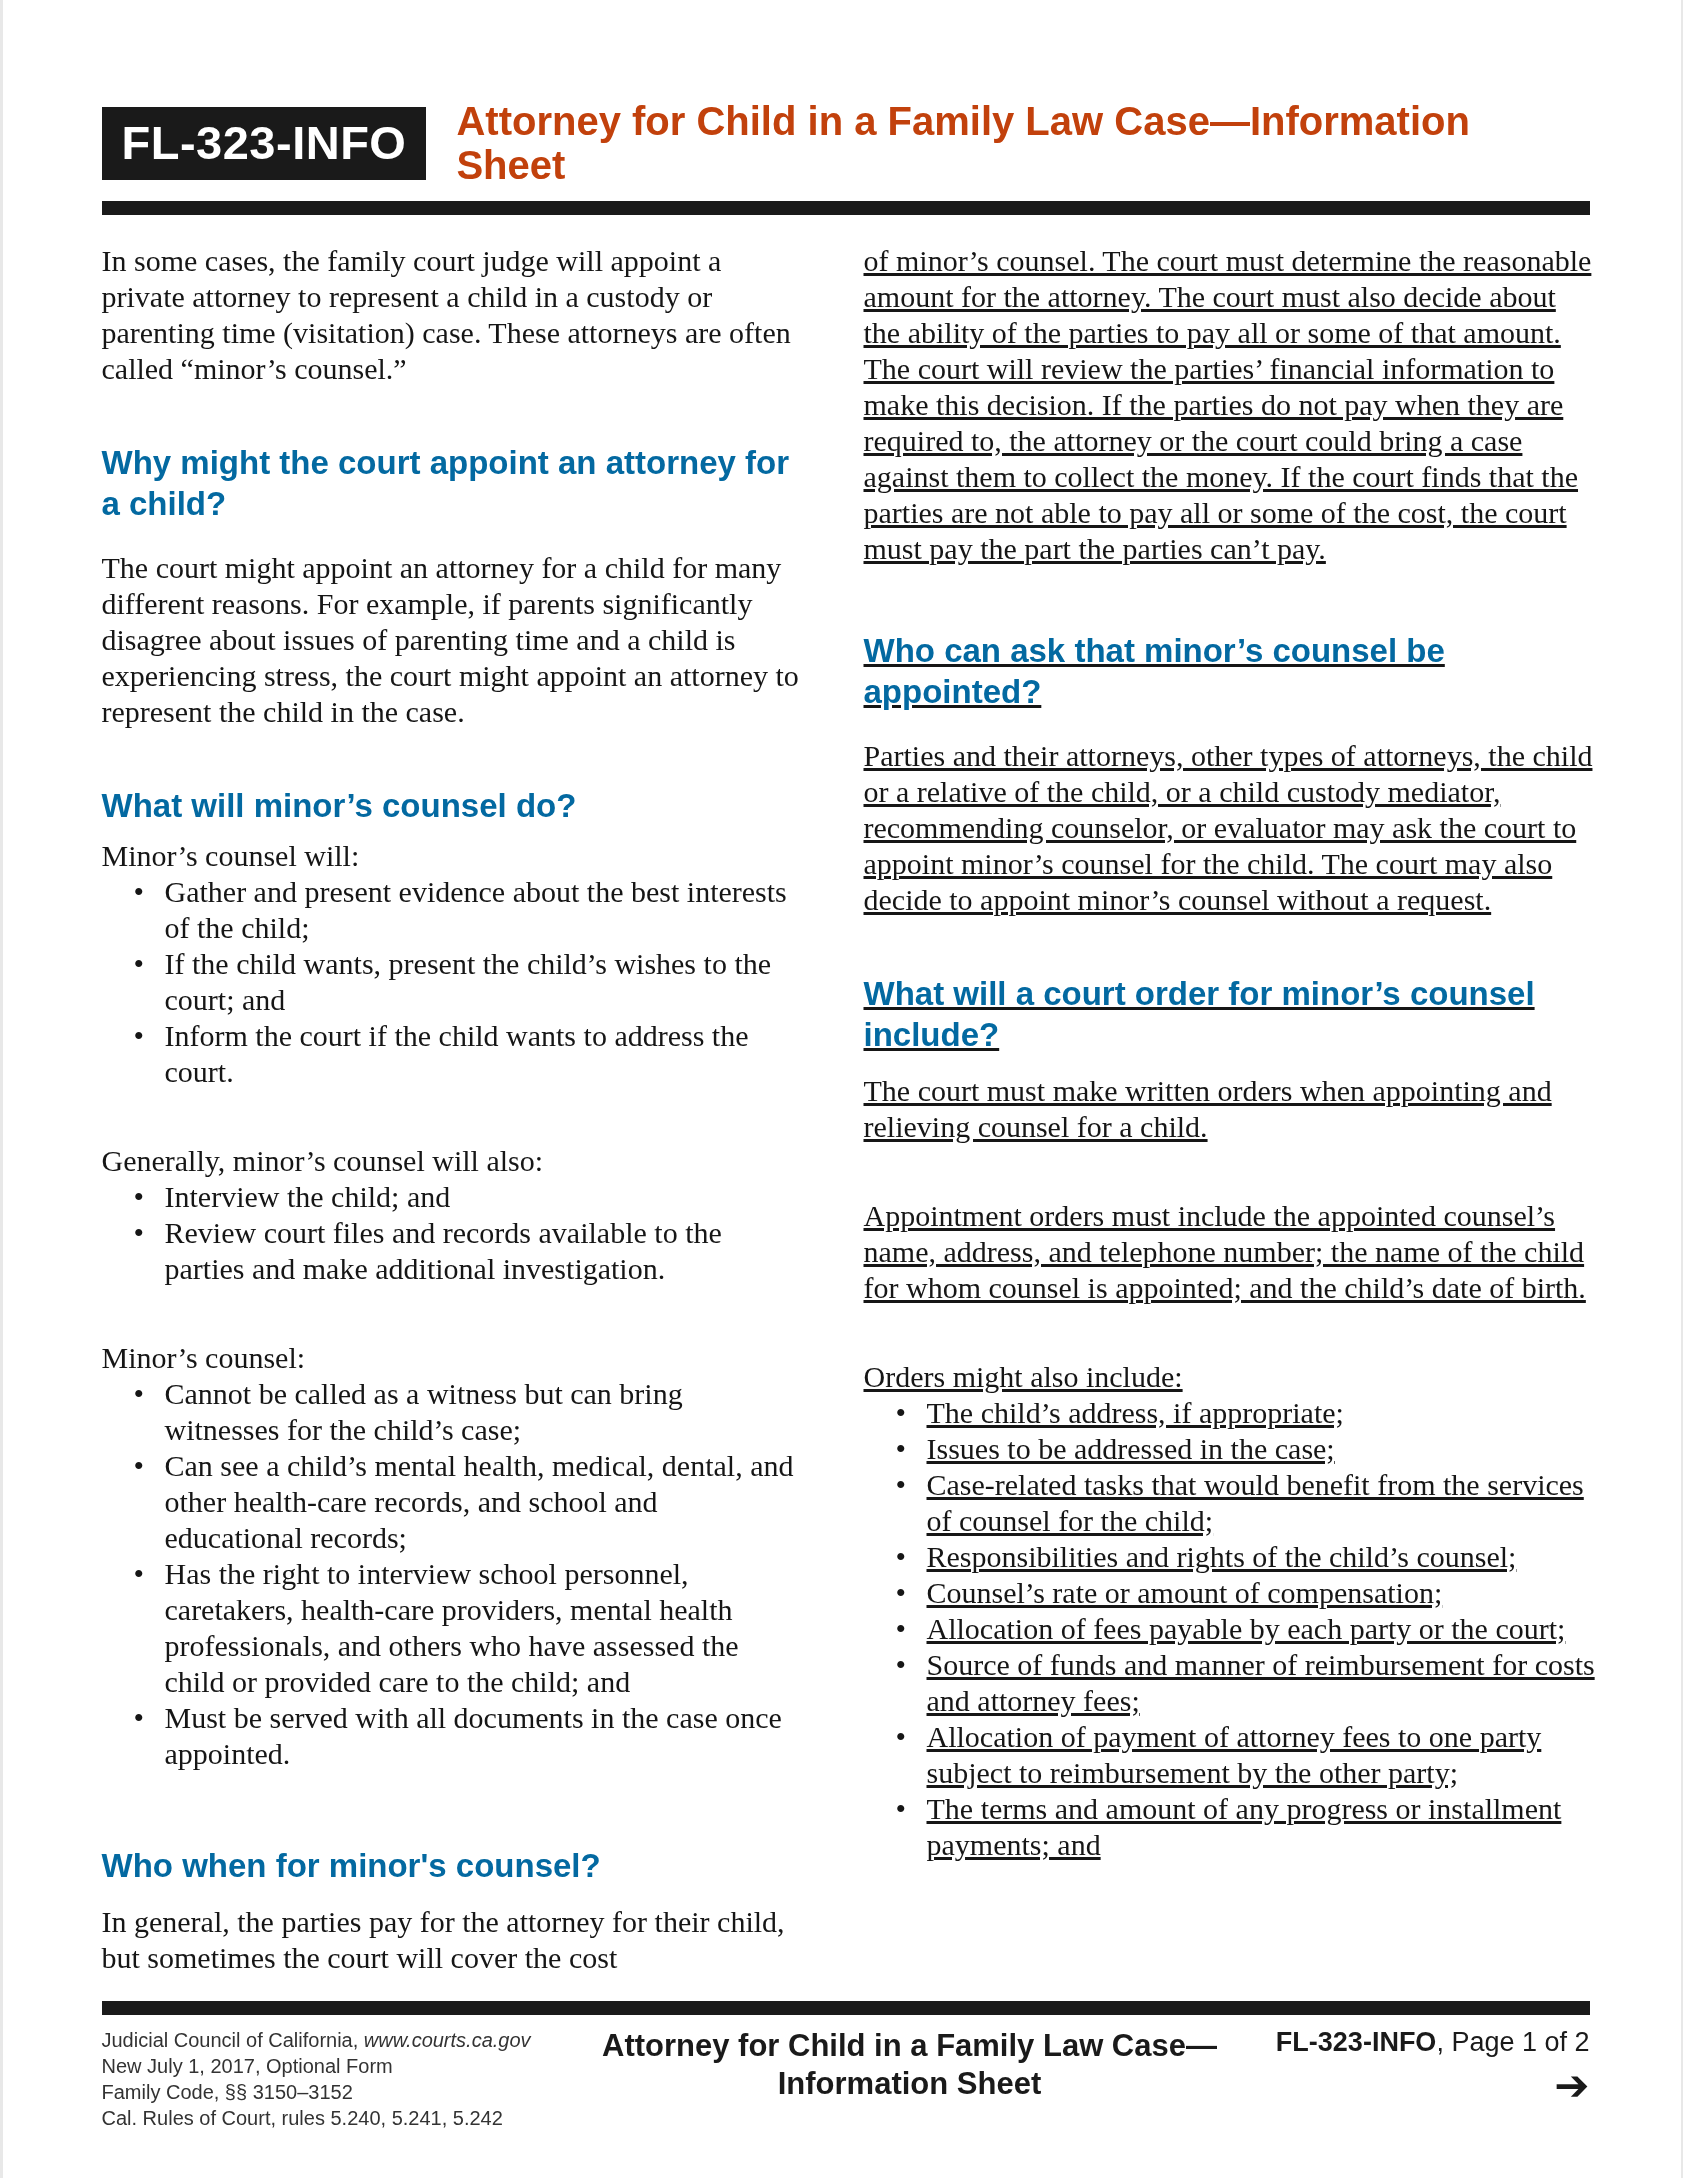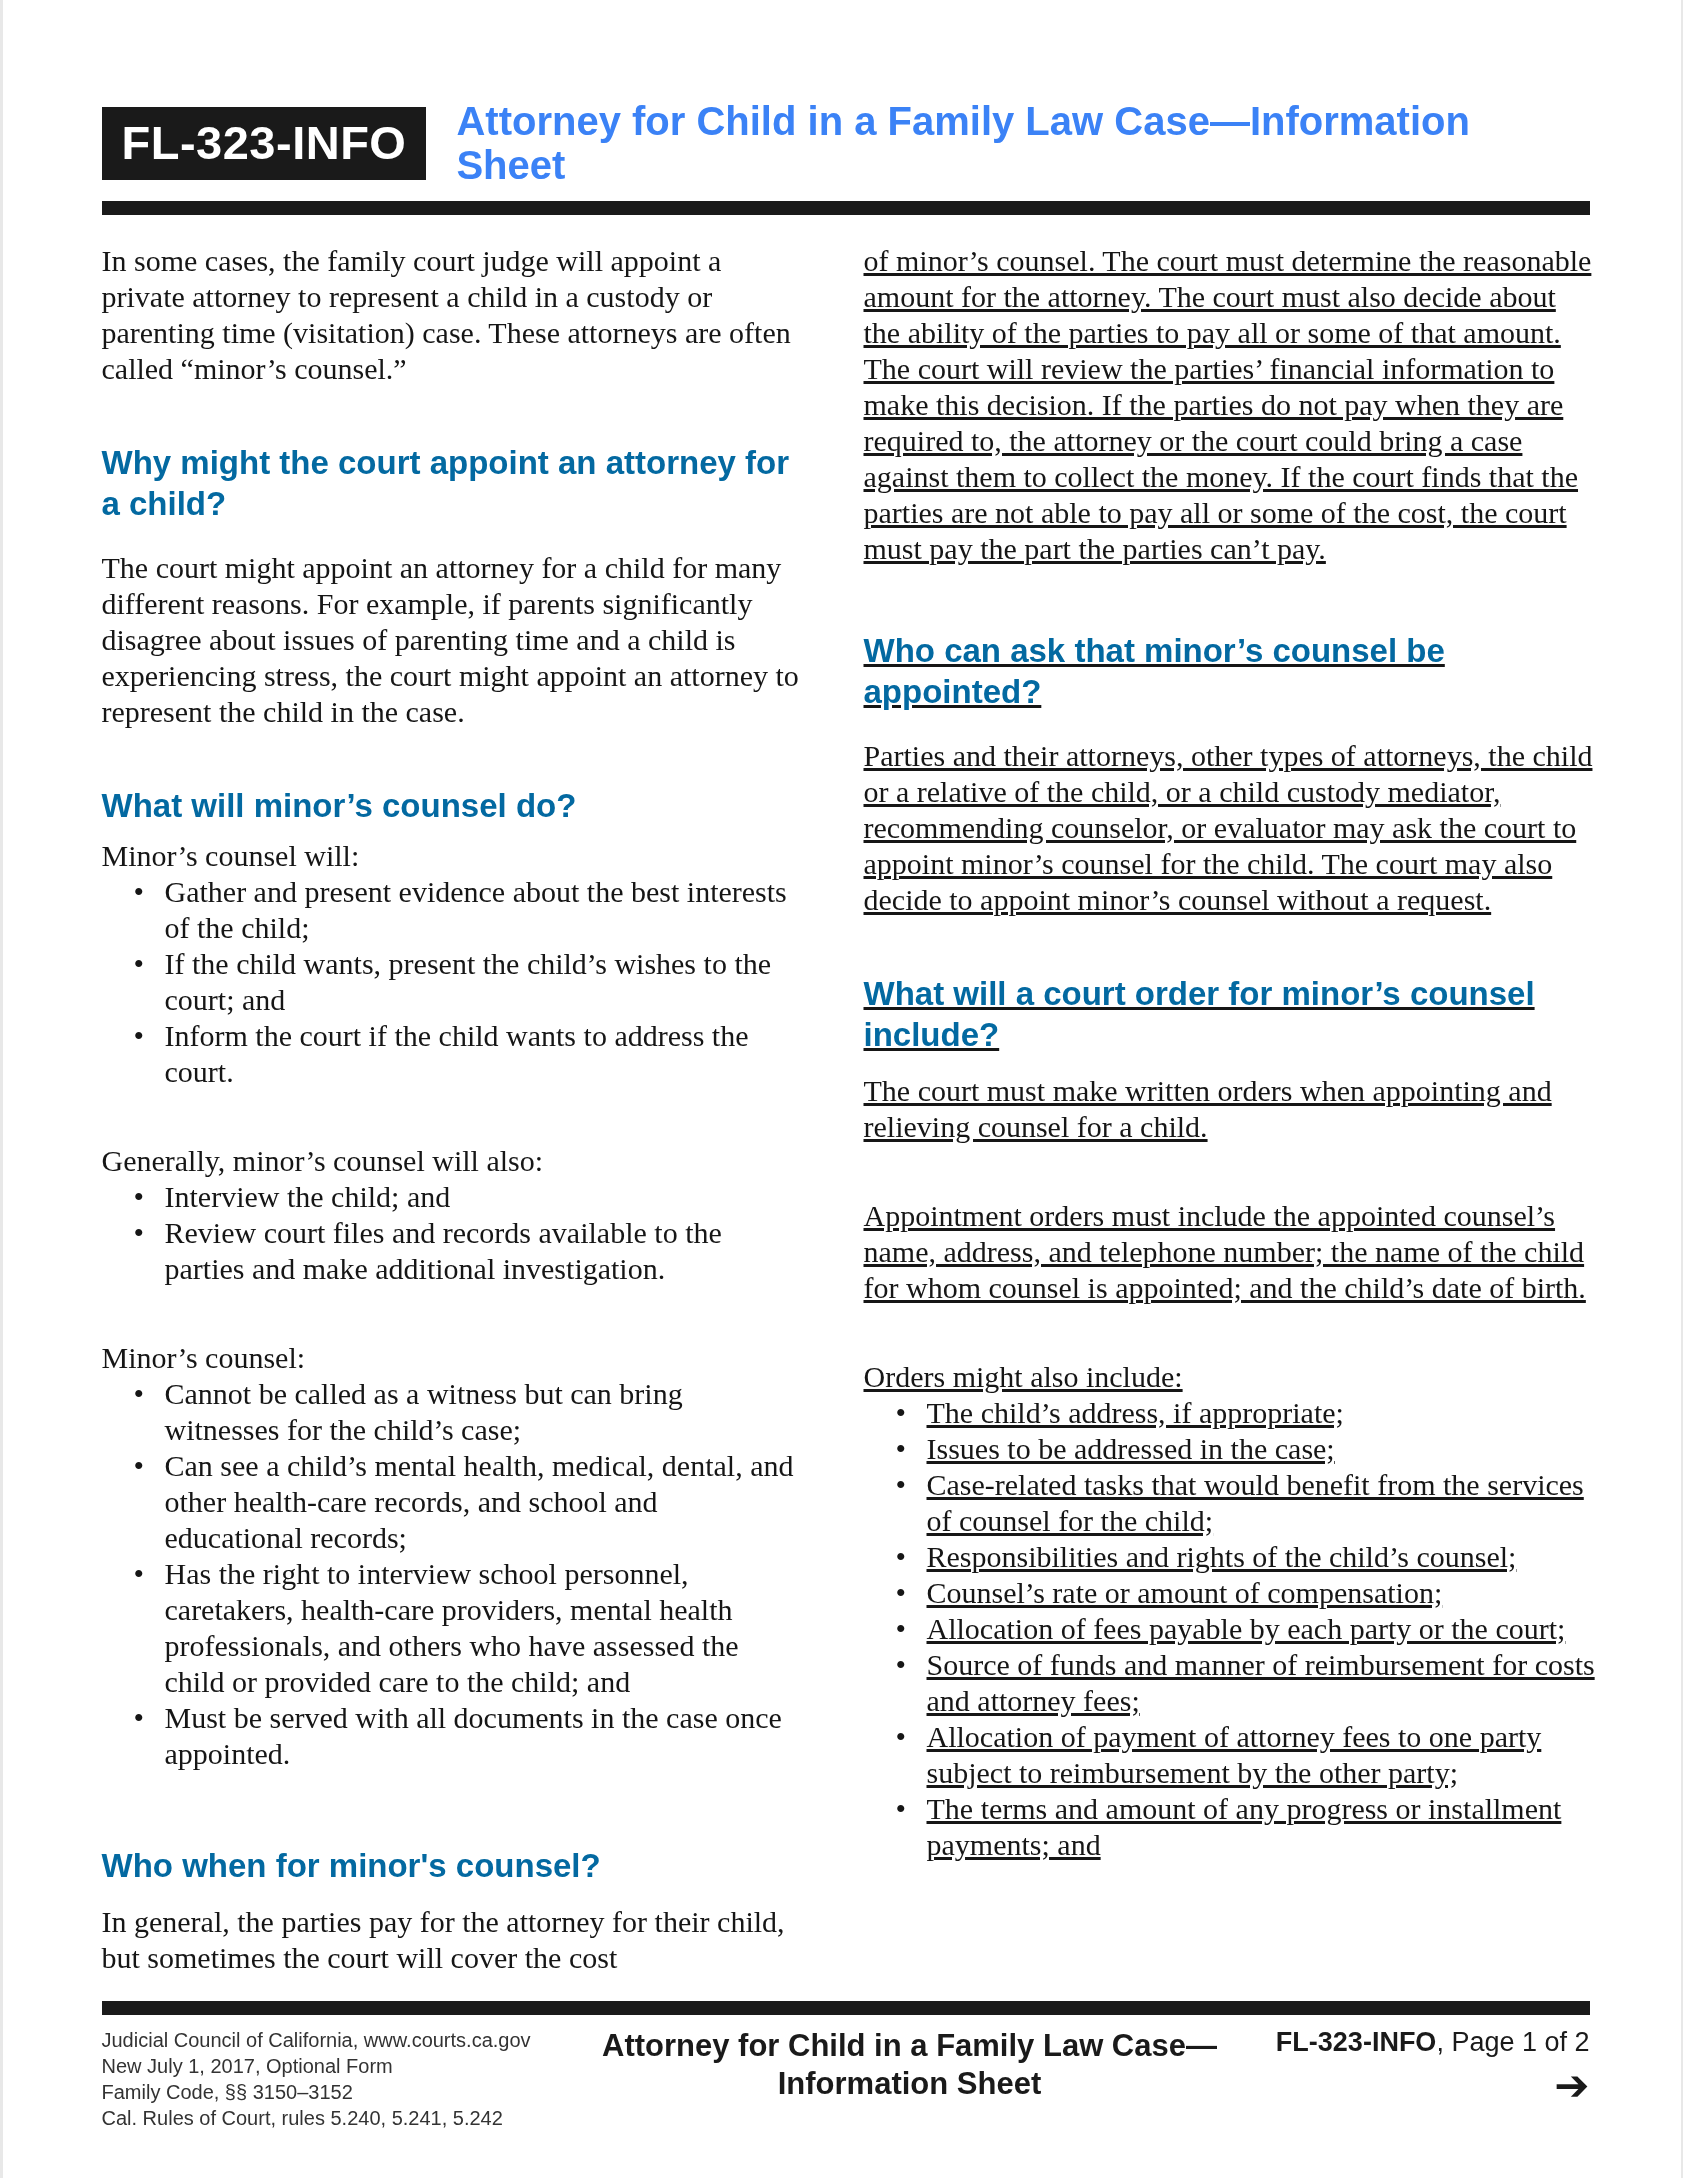--- a/index.html
+++ b/index.html
@@ -27,21 +27,21 @@
     padding: 12px 20px 14px 20px;
     letter-spacing: 0.5px;
     flex: 0 0 auto;
   }
   .doc-title {
     font-family: "Liberation Sans", sans-serif;
     font-weight: bold;
     font-size: 40px;
     line-height: 44px;
     margin-left: 30px;
-    color: #3b82f6;
+    color: #c2410c;
   }
   .header-rule { height: 14px; background: #1a1a1a; margin-top: 14px; }
 
   
   .columns {
     display: flex;
     padding: 0 63px 0 99px;
     margin-top: 28px;
   }
   .col-left  { width: 698px; margin-right: 64px; flex: 0 0 auto; }
@@ -95,21 +95,21 @@
   .footer-rule { height: 14px; background: #1a1a1a; }
   .footer-row { display: flex; align-items: flex-start; margin-top: 12px; }
   .footer-left {
     width: 465px;
     flex: 0 0 auto;
     font-family: "Liberation Sans", sans-serif;
     font-size: 20px;
     line-height: 26px;
     color: #333;
   }
-  .footer-left .url { }
+  .footer-left .url { font-style: italic; }
   .footer-center {
     flex: 1 1 auto;
     text-align: center;
     font-family: "Liberation Sans", sans-serif;
     font-weight: bold;
     font-size: 31px;
     line-height: 38px;
     color: #1a1a1a;
   }
   .footer-right {

